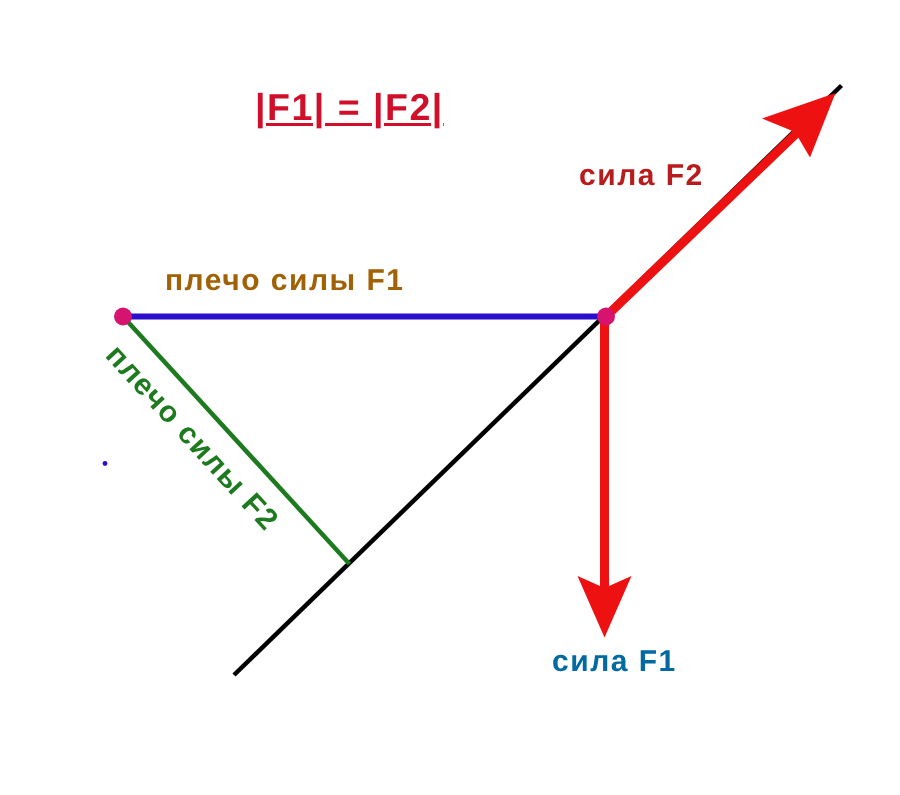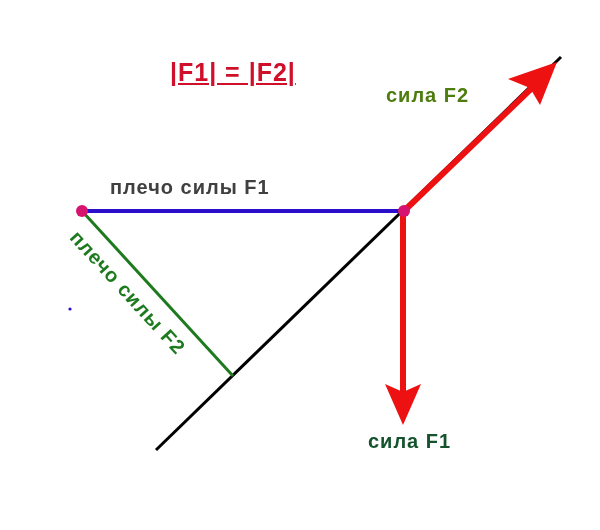--- a/index.html
+++ b/index.html
@@ -1,22 +1,22 @@
 <!DOCTYPE html>
 <html><head>
 <meta charset="utf-8">
 <style>
   html, body { margin:0; padding:0; background:#ffffff; }
   body { width:600px; height:530px; position:relative; overflow:hidden; font-family:"Liberation Sans", sans-serif; }
   svg { position:absolute; left:0; top:0; }
   .lbl { position:absolute; font-family:"Liberation Sans", sans-serif; font-weight:bold; white-space:nowrap; letter-spacing:1px; }
   .title { left:170px; top:58px; font-size:25px; color:#d0102a; letter-spacing:1px;text-decoration:underline; }
-  .f2 { left:386px; top:84px; font-size:20px; color:#4d7c0f; }
-  .f1 { left:368px; top:430px; font-size:20px; color:#14532d; }
-  .arm1 { left:110px; top:176px; font-size:20px; color:#404040; }
+  .f2 { left:386px; top:106px; font-size:20px; color:#b91c1c; }
+  .f1 { left:368px; top:430px; font-size:20px; color:#0369a1; }
+  .arm1 { left:110px; top:176px; font-size:20px; color:#a16207; }
   .arm2 { left:82px; top:226px; font-size:20px; color:#1e7a1e; transform-origin:0 0; transform:rotate(47.5deg); }
 </style>
 </head>
 <body>
 
 <svg width="600" height="530" viewBox="0 0 600 530">
 
   <line x1="156" y1="450" x2="561" y2="57" stroke="#000" stroke-width="3"></line>
 
   <line x1="82" y1="211" x2="404" y2="211" stroke="#2a0ecc" stroke-width="4"></line>

